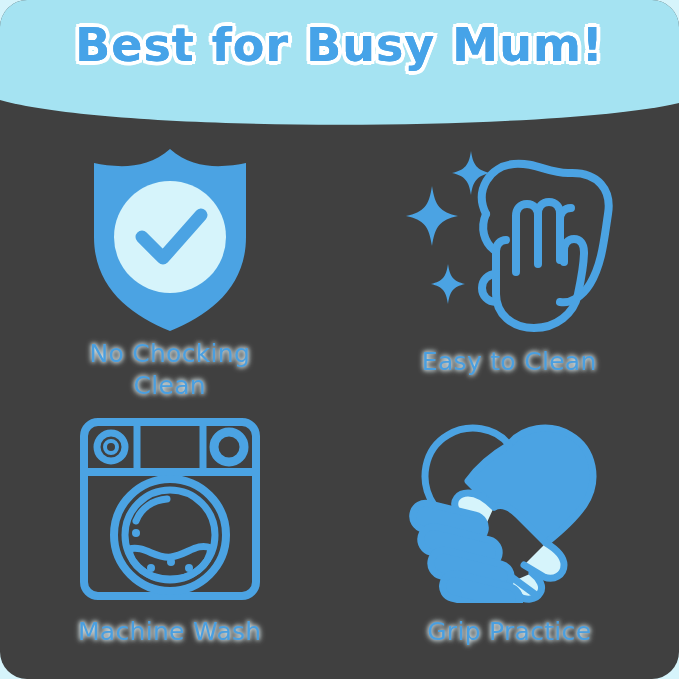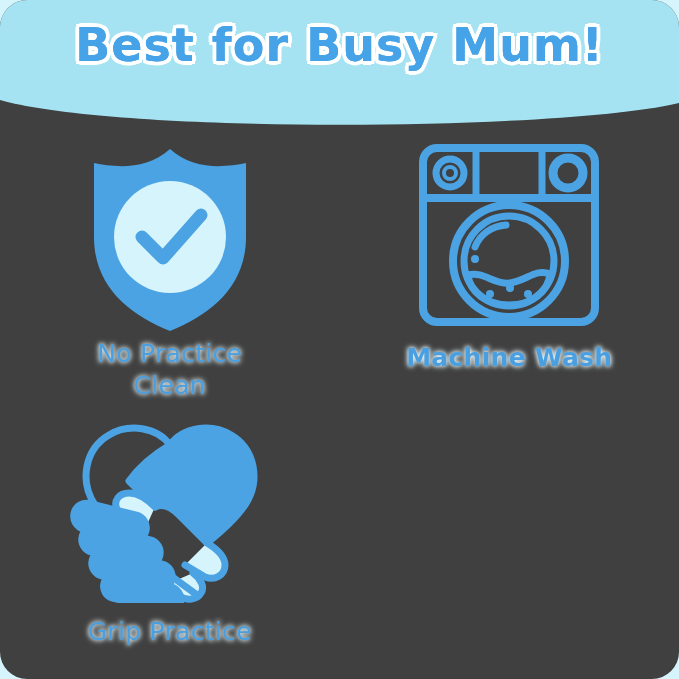--- a/index.html
+++ b/index.html
@@ -101,21 +101,21 @@
     text-shadow: 0 0 4px #eafaff, 0 0 6px #eafaff;
     letter-spacing: 0.3px;
     max-width: 260px;
   }
   
   .cell-choking .icon-wrap { height: 190px; padding-top: 12px; }
   .cell-clean   .icon-wrap { height: 190px; padding-top: 12px; }
   .cell-wash    .icon-wrap { height: 186px; padding-top: 10px; }
   .cell-grip    .icon-wrap { height: 186px; padding-top: 14px; }
   .cell-clean .cell-label  { margin-top: 12px; }
-  .cell-wash  .cell-label  { margin-top: 14px; font-weight: bold; }
+  .cell-wash  .cell-label  { margin-top: 14px; }
   .cell-grip  .cell-label  { margin-top: 10px; }
 </style>
 </head>
 <body>
 
 <div id="infographic">
 
   <div class="header-band">
     <svg width="679" height="130" viewBox="0 0 679 130" aria-hidden="true">
       <path d="M0 0 H679 V103 C560 131, 120 134, 0 100 Z" fill="#a5e3f2"></path>
@@ -131,25 +131,58 @@
     <div class="cell cell-choking">
       <div class="icon-wrap">
         <svg width="196" height="196" viewBox="0 0 196 196" aria-hidden="true">
           <path d="M98 8 C74 30, 42 26, 22 22 L22 96 C22 146, 58 174, 98 190
                    C138 174, 174 146, 174 96 L174 22 C154 26, 122 30, 98 8 Z" fill="#4ba3e3"></path>
           <circle cx="98" cy="96" r="56" fill="#d6f4fb"></circle>
           <path d="M70 96 L91 117 L129 74" fill="none" stroke="#4ba3e3" stroke-width="13" stroke-linecap="round" stroke-linejoin="round"></path>
         </svg>
       </div>
       <div class="cell-label">
-        <span>No Practice</span><br>
+        <span>No Chocking</span><br>
         <span>Clean</span>
       </div>
     </div>
 
+    <div class="cell cell-clean">
+      <div class="icon-wrap">
+        <svg width="230" height="190" viewBox="0 0 230 190" aria-hidden="true">
+          <g fill="#4ba3e3">
+            <path d="M38 42 C41 62, 46 68, 64 72 C46 76, 41 82, 38 102
+                     C35 82, 30 76, 12 72 C30 68, 35 62, 38 42 Z"></path>
+            <path d="M77 7 C79 21, 83 26, 96 29 C83 32, 79 37, 77 51
+                     C75 37, 71 32, 58 29 C71 26, 75 21, 77 7 Z"></path>
+            <path d="M54 120 C56 133, 59 137, 71 140 C59 143, 56 147, 54 160
+                     C52 147, 49 143, 37 140 C49 137, 52 133, 54 120 Z"></path>
+          </g>
+
+          <path d="M92 70 C80 46, 96 22, 120 20 C142 18, 155 30, 176 29
+                   C204 28, 218 46, 214 70 C210 96, 208 120, 196 140
+                   C188 153, 176 160, 166 158" fill="none" stroke="#4ba3e3" stroke-width="8" stroke-linecap="round" stroke-linejoin="round"></path>
+          <path d="M92 70 C86 84, 90 98, 100 106" fill="none" stroke="#4ba3e3" stroke-width="8" stroke-linecap="round" stroke-linejoin="round"></path>
+
+          <path d="M112 96 C106 96, 102 101, 102 107 L102 150
+                   C102 170, 118 184, 140 184 C162 184, 180 170, 184 150
+                   C188 131, 190 116, 190 108 C190 100, 186 95, 180 95
+                   C174 95, 170 100, 170 107 L170 118" fill="none" stroke="#4ba3e3" stroke-width="8" stroke-linecap="round" stroke-linejoin="round"></path>
+          <path d="M122 128 L122 72 C122 65, 126 60, 133 60
+                   C140 60, 144 65, 144 72 L144 120" fill="none" stroke="#4ba3e3" stroke-width="8" stroke-linecap="round" stroke-linejoin="round"></path>
+          <path d="M144 118 L144 70 C144 63, 148 58, 155 58
+                   C162 58, 166 63, 166 70 L166 116" fill="none" stroke="#4ba3e3" stroke-width="8" stroke-linecap="round" stroke-linejoin="round"></path>
+          <path d="M166 114 L166 76 C166 69, 170 64, 177 64" fill="none" stroke="#4ba3e3" stroke-width="8" stroke-linecap="round" stroke-linejoin="round"></path>
+          <path d="M102 130 C94 130, 88 136, 88 144 C88 152, 94 158, 102 158" fill="none" stroke="#4ba3e3" stroke-width="8" stroke-linecap="round" stroke-linejoin="round"></path>
+        </svg>
+      </div>
+      <div class="cell-label">
+        <span>Easy to Clean</span>
+      </div>
+    </div>
 
     <div class="cell cell-wash">
       <div class="icon-wrap">
         <svg width="190" height="186" viewBox="0 0 190 186" aria-hidden="true">
           <rect x="9" y="6" width="172" height="174" rx="14" ry="14" fill="none" stroke="#4ba3e3" stroke-width="8"></rect>
           <line x1="9" y1="56" x2="181" y2="56" stroke="#4ba3e3" stroke-width="8"></line>
           <line x1="62" y1="6" x2="62" y2="56" stroke="#4ba3e3" stroke-width="7"></line>
           <line x1="128" y1="6" x2="128" y2="56" stroke="#4ba3e3" stroke-width="7"></line>
           <circle cx="36" cy="31" r="14" fill="none" stroke="#4ba3e3" stroke-width="7"></circle>
           <circle cx="36" cy="31" r="6" fill="none" stroke="#4ba3e3" stroke-width="4"></circle>

